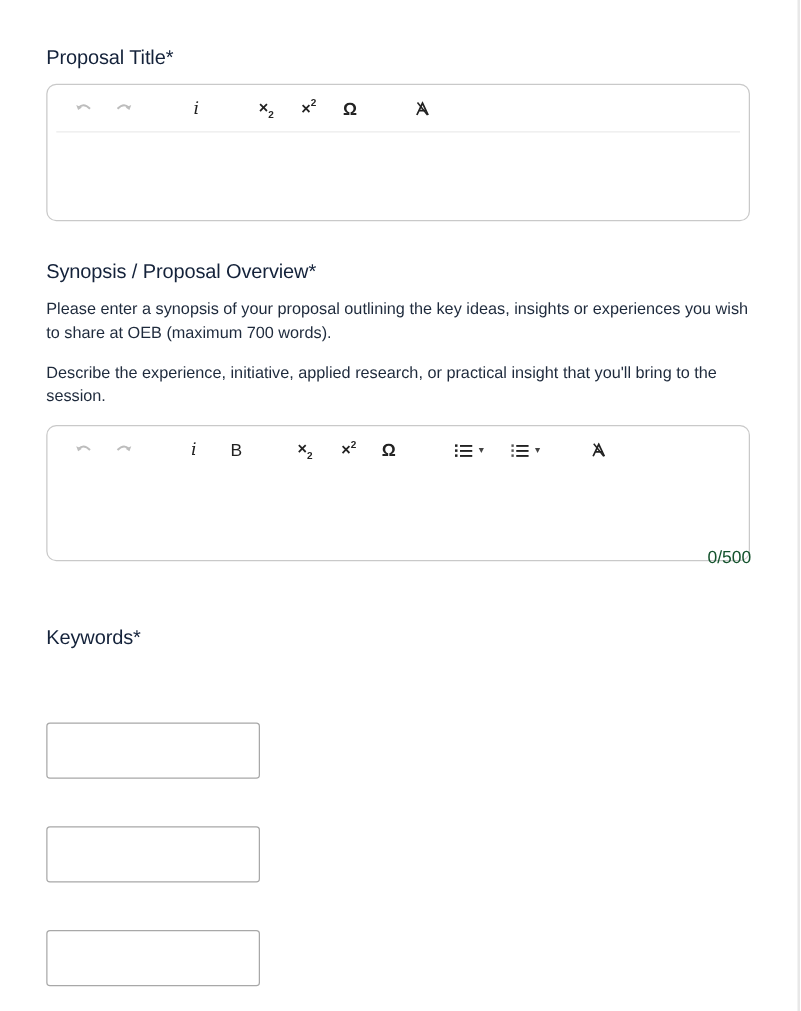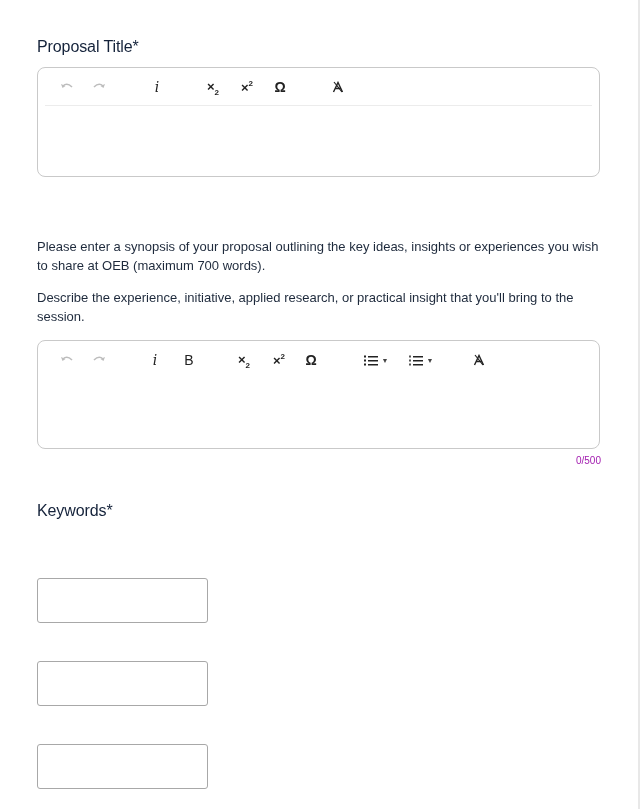--- a/index.html
+++ b/index.html
@@ -36,22 +36,22 @@
     }
     .tb.disabled { color: #bdbdbd; }
     .tb svg { display: block; }
     .tb .glyph { font-size: 14px; line-height: 1; }
     .tb .glyph-i { font-style: italic; font-family: "DejaVu Serif", serif; font-size: 14px; }
     .tb .glyph-b { font-weight: normal; font-size: 14px; }
     .tb sub, .tb sup { font-size: 8px; font-weight: bold; }
     .tb .x { font-size: 13px; font-weight: bold; }
     .caret { font-size: 7px; margin-left: 4px; color: #444; }
     .counter {
-      position: absolute; right: 40px; top: 455px;
-      font-size: 10px; color: #a21caf;
+      position: absolute; right: 40px; top: 437px;
+      font-size: 14px; color: #14532d;
     }
     .kw-input {
       position: absolute; left: 37px; width: 171px; height: 45px;
       border: 1px solid #a8a8a8; border-radius: 3px; background: #fff;
       font-family: "Liberation Sans", sans-serif; font-size: 13px; padding: 0 8px;
       outline: none;
     }
   </style>
 </head>
 <body>
@@ -97,20 +97,21 @@
           <svg width="12" height="12" viewBox="0 0 12 12">
               <path d="M1.5 11 L6 1.5 L10.5 11 M3.5 7.5 L8.5 7.5" stroke="currentColor" stroke-width="1.4" fill="none"></path>
               <path d="M2 1 L10 11" stroke="currentColor" stroke-width="1.2"></path>
             </svg>
         </span>
       </div>
     </div>
     <div style="height:70px;"></div>
   </div>
 
+  <div class="heading" style="top:209px;">Synopsis / Proposal Overview*</div>
   <div class="desc" style="top:237px;">Please enter a synopsis of your proposal outlining the key ideas, insights or experiences you wish to share at OEB (maximum 700 words).</div>
   <div class="desc" style="top:288px;">Describe the experience, initiative, applied research, or practical insight that you'll bring to the session.</div>
 
   <div class="editor" style="top:340px; height:109px;">
     <div class="toolbar">
       <div class="tb disabled" style="left:20px; width:18px;">
         <span>
           <svg width="14" height="10" viewBox="0 0 14 10">
               <path d="M3 4 Q7 0 12 5" stroke="currentColor" stroke-width="1.6" fill="none"></path>
               <path d="M1 2 L2.5 6 L5.5 4 Z" fill="currentColor"></path>

